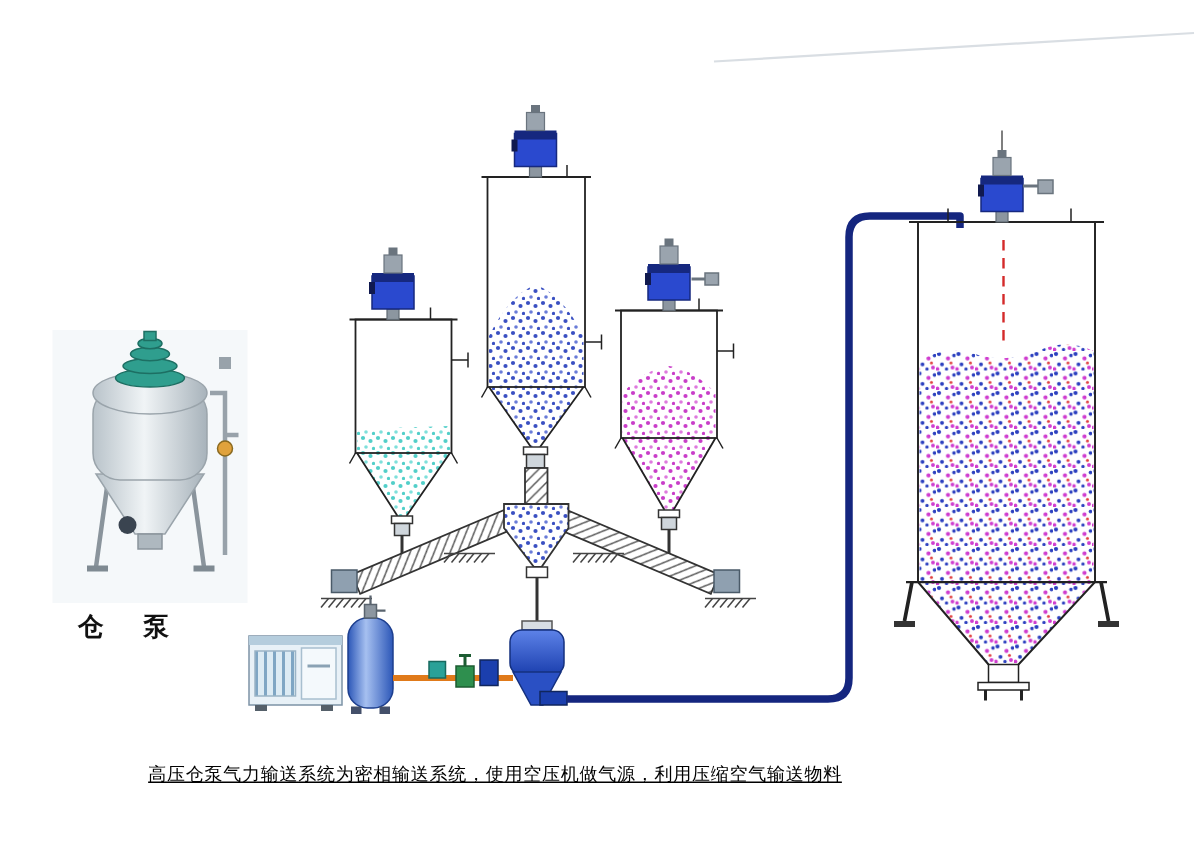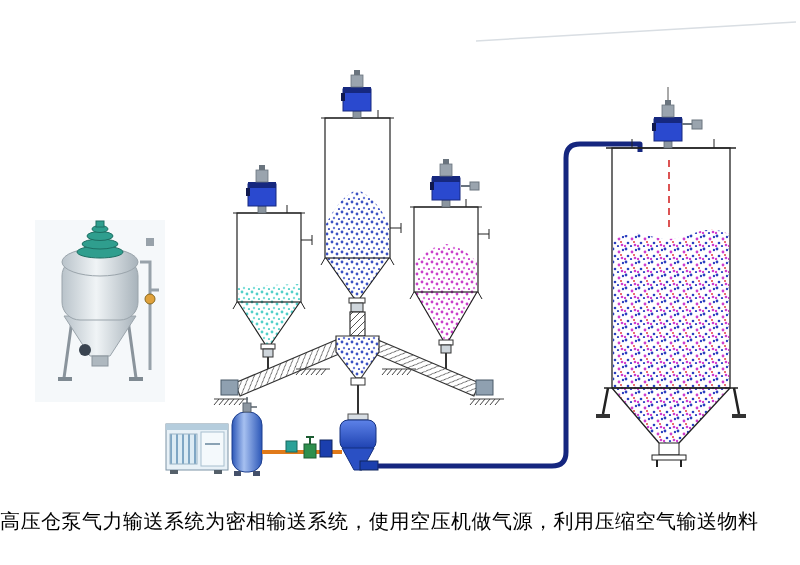--- a/index.html
+++ b/index.html
@@ -8,21 +8,21 @@
     font-family:"Liberation Sans", sans-serif;
   }
   .stage svg{position:absolute;left:0;top:0;}
   .pump-label{
     position:absolute;left:52px;top:406px;width:110px;
     font-size:17px;font-weight:bold;color:#111;
     letter-spacing:3px;word-spacing:16px;white-space:nowrap;
   }
   .caption{
     position:absolute;left:0;top:508px;width:660px;text-align:center;
-    font-size:20px;color:#000;letter-spacing:0.5px;white-space:nowrap;
+    font-size:12px;color:#000;letter-spacing:0.5px;white-space:nowrap;text-decoration:underline;
   }
 </style>
 </head>
 <body>
 
 <div class="stage">
 
 <svg width="800" height="565" viewBox="0 0 800 565">
   <defs>
     <pattern id="dotsCyan" width="10" height="10" patternUnits="userSpaceOnUse">
@@ -247,15 +247,16 @@
     <path d="M657 460 V467 M681 460 V467" stroke="#222" stroke-width="2"></path>
     <path d="M669 160 V230" stroke="#d42a2a" stroke-width="1.6" stroke-dasharray="7 5"></path>
     <use href="#actuator" transform="translate(668,148)"></use>
     <path d="M668 100 V87" stroke="#555" stroke-width="1"></path>
     <path d="M682 124 H692" stroke="#6a747e" stroke-width="2"></path>
     <rect x="692" y="120" width="10" height="9" fill="#9aa4ae" stroke="#6a747e"></rect>
   </g>
 
 </svg>
 
+<div class="pump-label">仓 泵</div>
 <div class="caption">高压仓泵气力输送系统为密相输送系统，使用空压机做气源，利用压缩空气输送物料</div>
 
 </div>
 
 </body></html>

